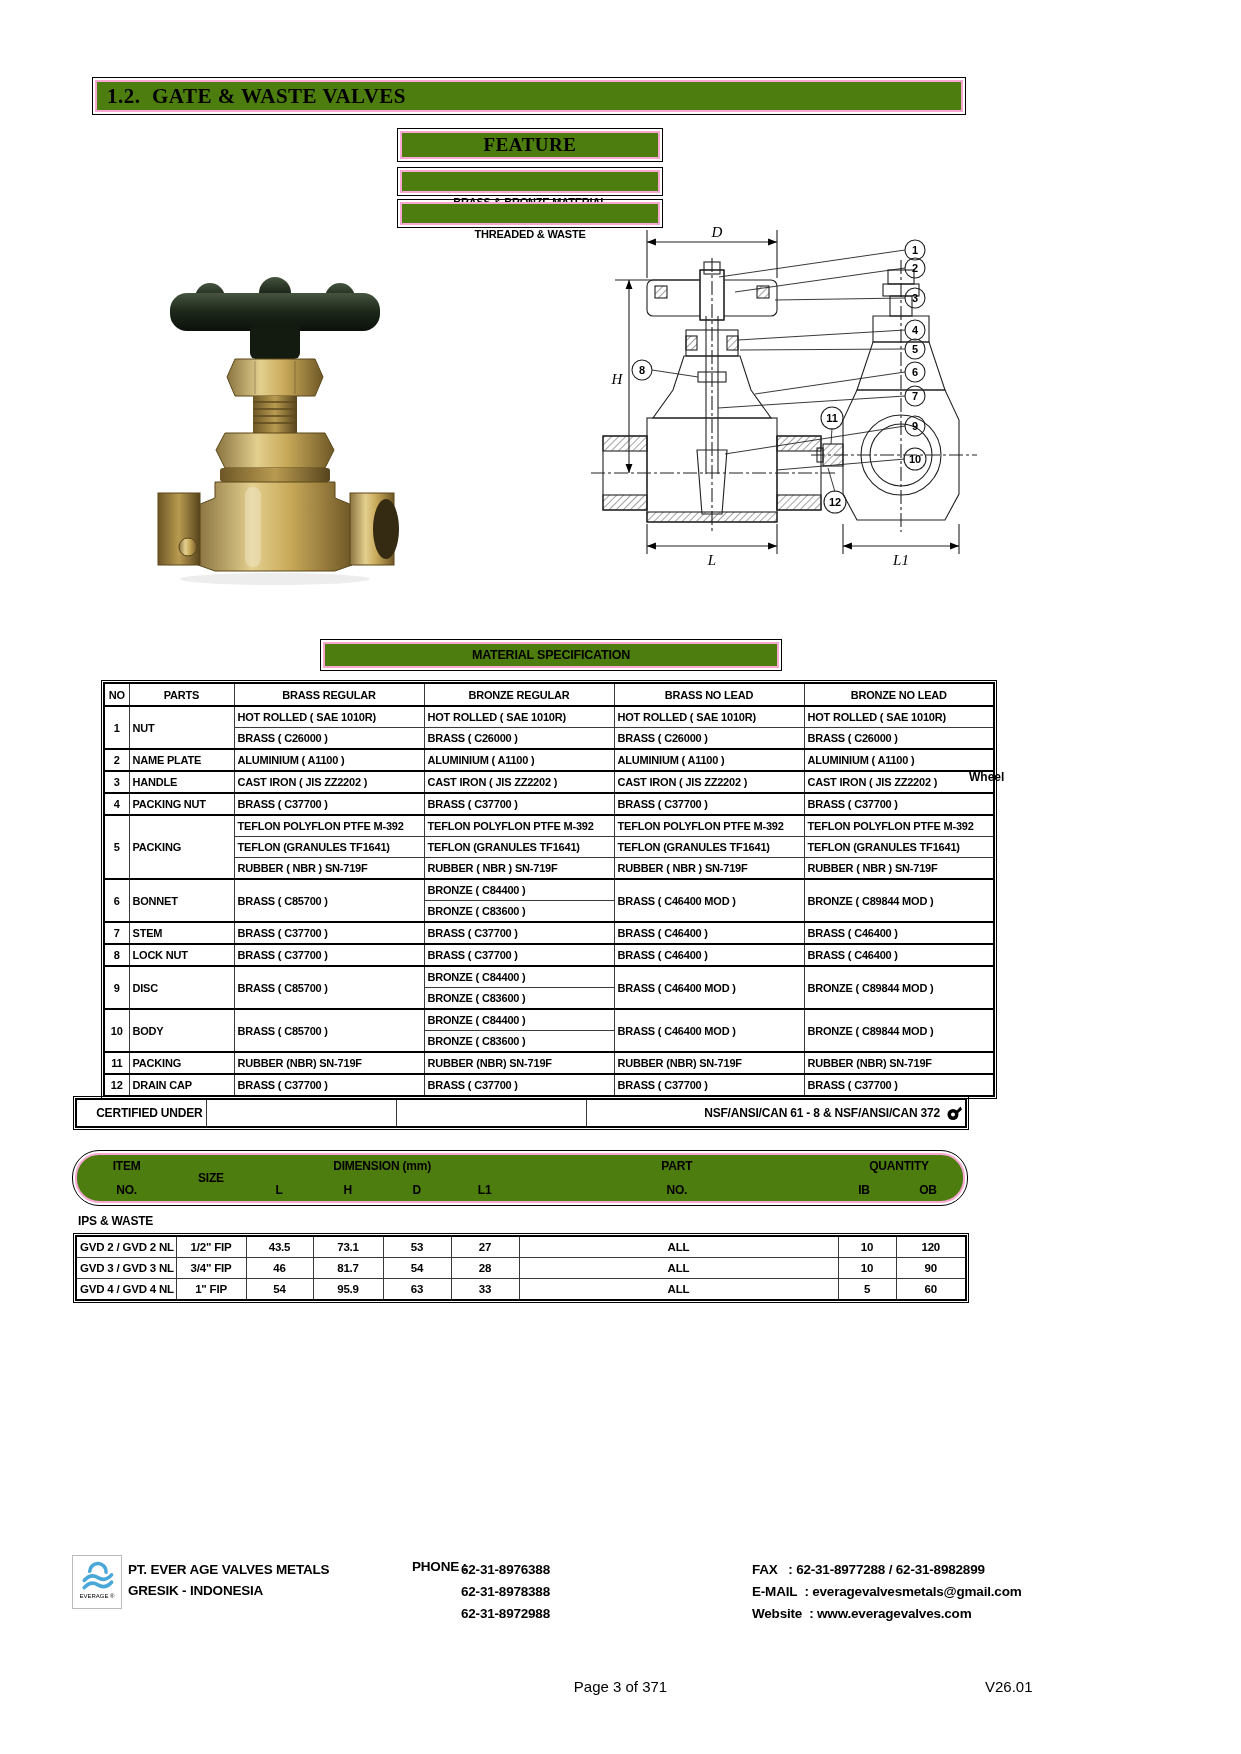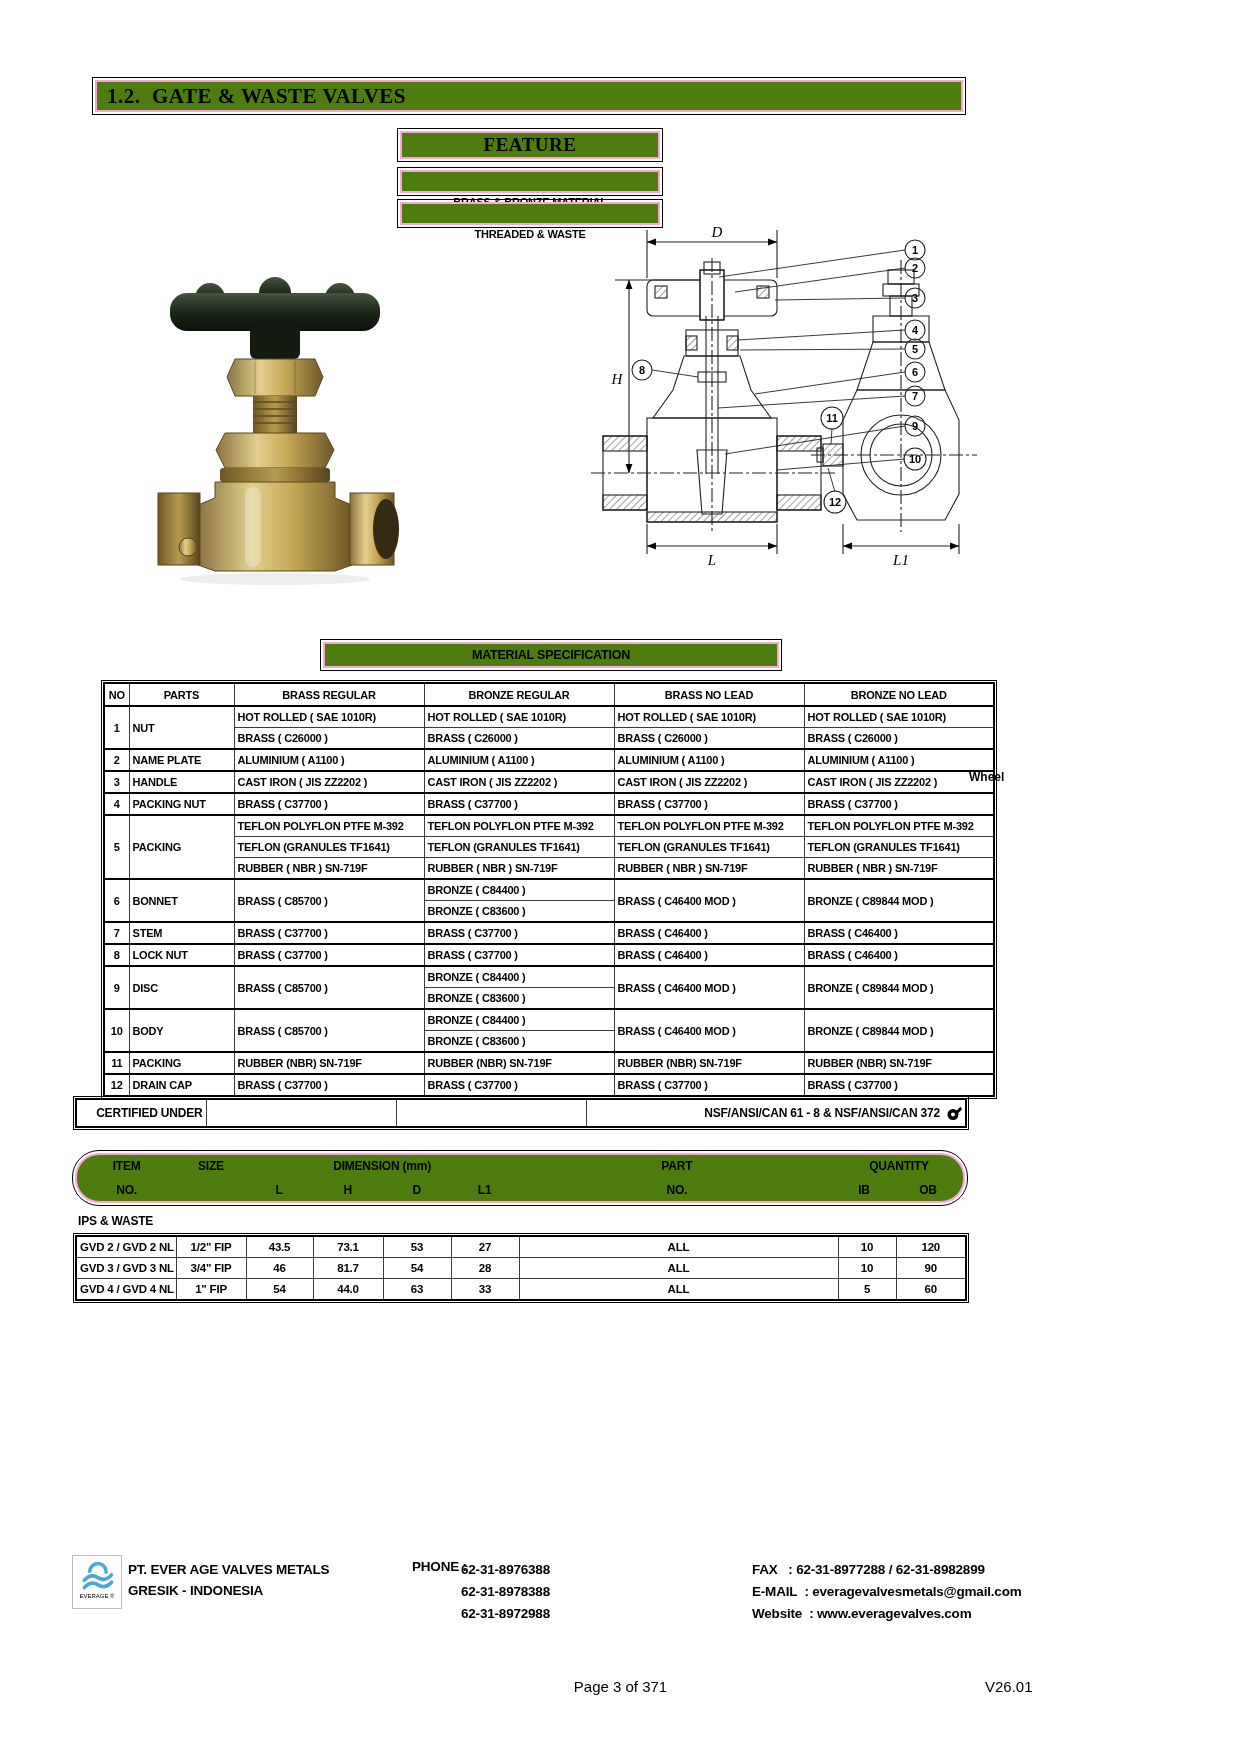--- a/index.html
+++ b/index.html
@@ -32,21 +32,21 @@
 
   .cert{left:75px;top:1098px;}
   .cert td{height:26px;font-size:12px;text-align:right;}
   .cert .nsf{display:inline-flex;align-items:center;gap:6px;justify-content:center;}
 
   .dimhead{left:75px;top:1153px;width:890px;height:50px;display:flex;align-items:stretch;border-radius:24px;}
   .dimhead .col{display:flex;flex-direction:column;justify-content:space-between;padding:4px 0;box-sizing:border-box;}
   .dimhead .lab{font-weight:bold;font-size:12px;text-align:center;letter-spacing:-.2px;}
   .dimhead .subrow{display:flex;}
   .dimhead .subrow .lab{flex:none;}
-  .dimhead .mid{}
+  .dimhead .mid{justify-content:center;}
 
   .group-label{left:78px;top:1214px;font-weight:bold;font-size:12px;letter-spacing:-.2px;}
   .dimdata{left:75px;top:1235px;}
   .dimdata td{text-align:center;font-size:11.5px;}
 
   .contact{top:1553px;left:0;width:1241px;font-weight:bold;font-size:13.5px;letter-spacing:-.2px;}
   .logo-box{position:absolute;left:72px;top:2px;width:50px;height:54px;border:1px solid #bbb;
             display:flex;flex-direction:column;align-items:center;justify-content:flex-start;box-sizing:border-box;}
   .logo-box .lg-text{font-size:6px;font-weight:normal;letter-spacing:0;margin-top:1px;}
   .company{position:absolute;left:128px;top:6px;line-height:21px;}
@@ -491,21 +491,21 @@
       <td>54</td>
       <td>28</td>
       <td>ALL</td>
       <td>10</td>
       <td>90</td>
     </tr>
     <tr>
       <td>GVD 4 / GVD 4 NL</td>
       <td>1" FIP</td>
       <td>54</td>
-      <td>44.0</td>
+      <td>95.9</td>
       <td>63</td>
       <td>33</td>
       <td>ALL</td>
       <td>5</td>
       <td>60</td>
     </tr>
   </tbody>
     </table>
 
   <div class="abs contact">

